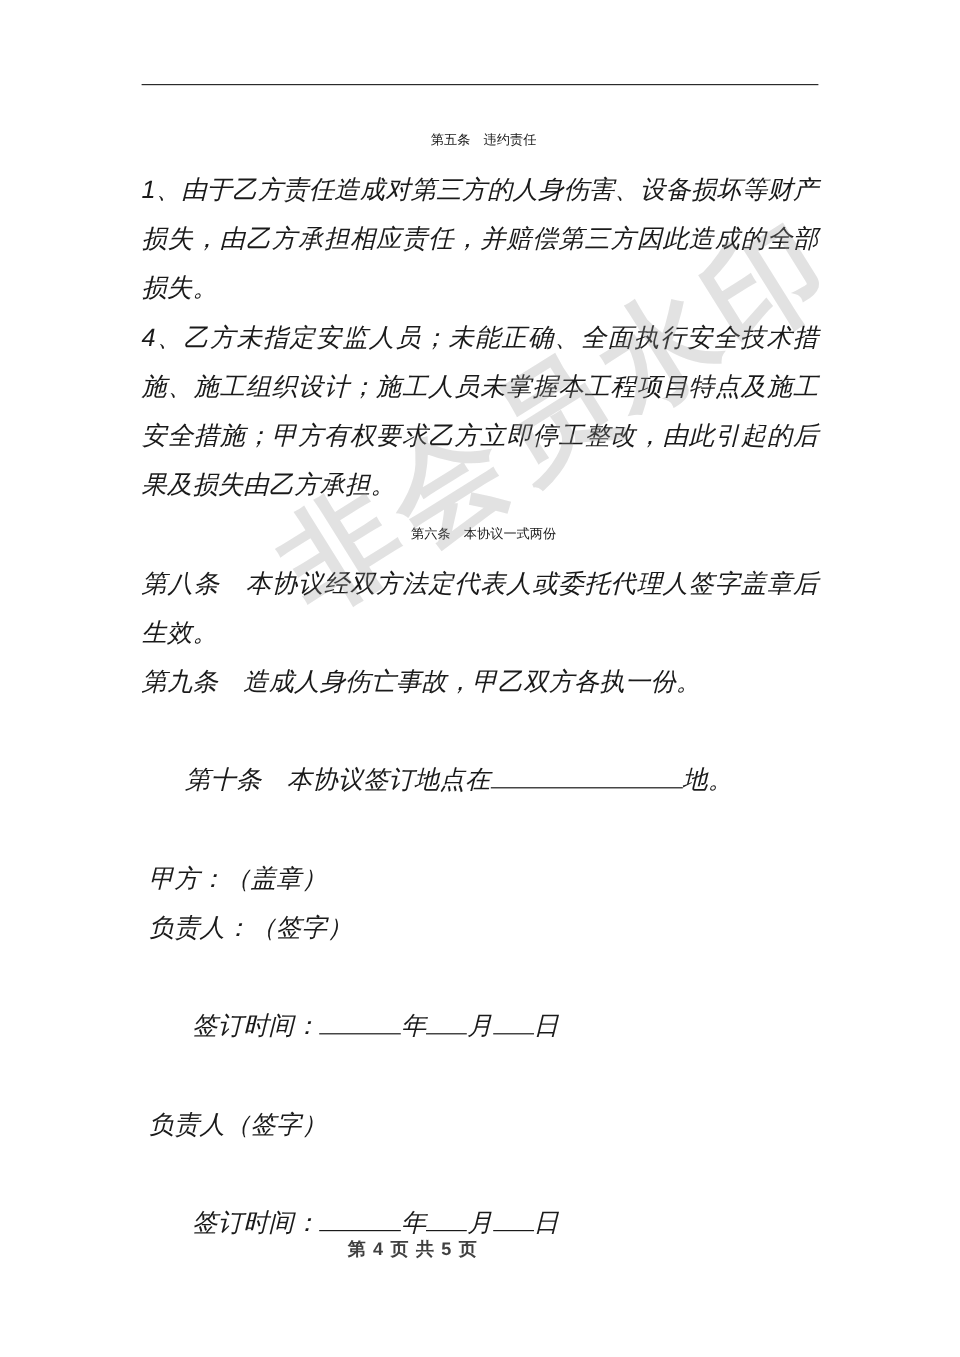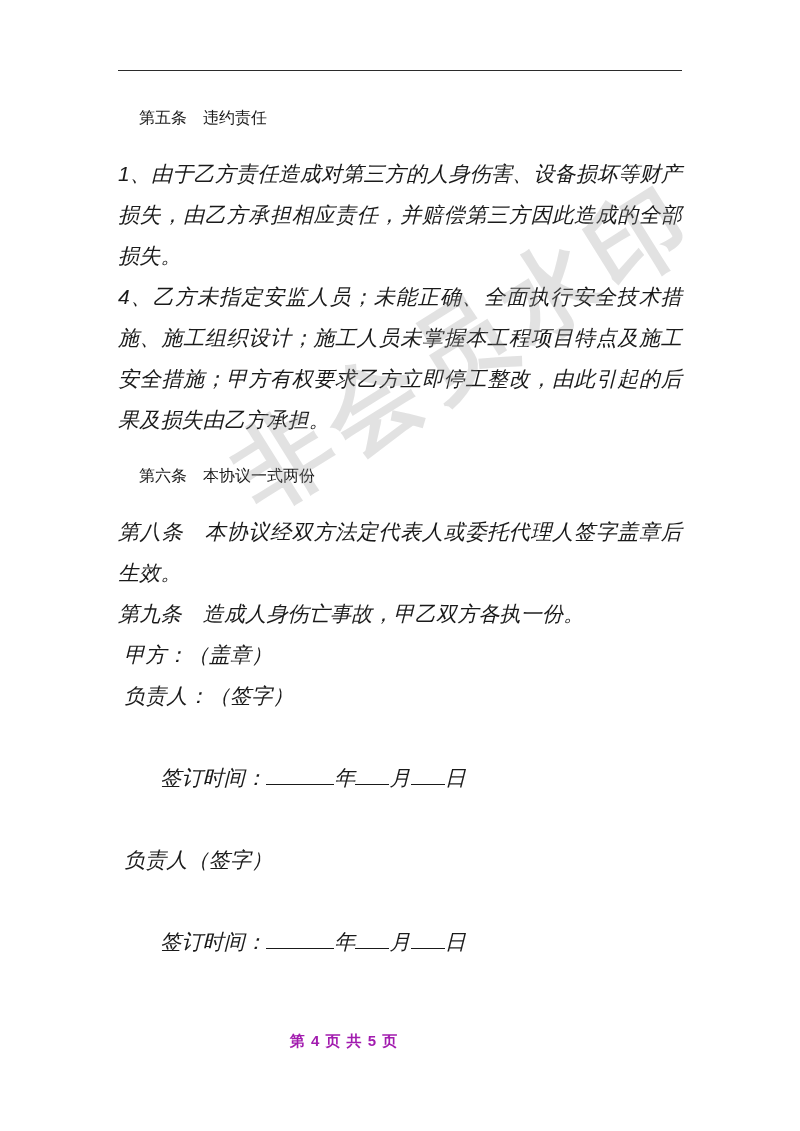--- a/index.html
+++ b/index.html
@@ -38,25 +38,26 @@
     font-size: 21px;
     line-height: 41px;
     letter-spacing: 0.2px;
     color: #1a1a1a;
     margin: 0;
     text-align: justify;
     white-space: pre-wrap;
     font-style: italic;
   }
   .heading {
-    font-size: 16px;
+    font-size: 11px;
     line-height: 41px;
     color: #1a1a1a;
-    margin: 15px;
+    margin: 0;
     padding-left: 6px;
+    text-align: center;
   }
   .sign-line {
     padding-left: 6px;
   }
   .blank {
     display: inline-block;
     border-bottom: 1px solid #1a1a1a;
     vertical-align: baseline;
   }
   .blank-long { width: 160px; }
@@ -87,21 +88,21 @@
   }
 
   .footer {
     position: absolute;
     left: 0;
     top: 1032px;
     width: 688px;
     text-align: center;
     font-size: 15px;
     font-weight: bold;
-    color: #a21caf;
+    color: #404040;
     letter-spacing: 1px;
   }
 </style>
 </head>
 <body>
 
 <div class="page">
 
   <div class="content">
 
@@ -109,20 +110,23 @@
 
     <p class="heading">第五条　违约责任</p>
     <p class="para">1、由于乙方责任造成对第三方的人身伤害、设备损坏等财产损失，由乙方承担相应责任，并赔偿第三方因此造成的全部损失。</p>
     <p class="para">4、乙方未指定安监人员；未能正确、全面执行安全技术措施、施工组织设计；施工人员未掌握本工程项目特点及施工安全措施；甲方有权要求乙方立即停工整改，由此引起的后果及损失由乙方承担。</p>
 
     <p class="heading">第六条　本协议一式两份</p>
 
     <p class="para">第八条　本协议经双方法定代表人或委托代理人签字盖章后生效。</p>
     <p class="para">第九条　造成人身伤亡事故，甲乙双方各执一份。</p>
 
+    <p class="para">
+      <span>第十条　本协议签订地点在</span><span class="blank blank-long"></span><span>地。</span>
+    </p>
 
     <p class="para sign-line">甲方：（盖章）</p>
     <p class="para sign-line">负责人：（签字）</p>
     <p class="para sign-line">
       <span>签订时间：</span><span class="blank blank-med"></span><span>年</span><span class="blank blank-short"></span><span>月</span><span class="blank blank-short"></span><span>日</span>
     </p>
 
     <p class="para sign-line">负责人（签字）</p>
     <p class="para sign-line">
       <span>签订时间：</span><span class="blank blank-med"></span><span>年</span><span class="blank blank-short"></span><span>月</span><span class="blank blank-short"></span><span>日</span>

